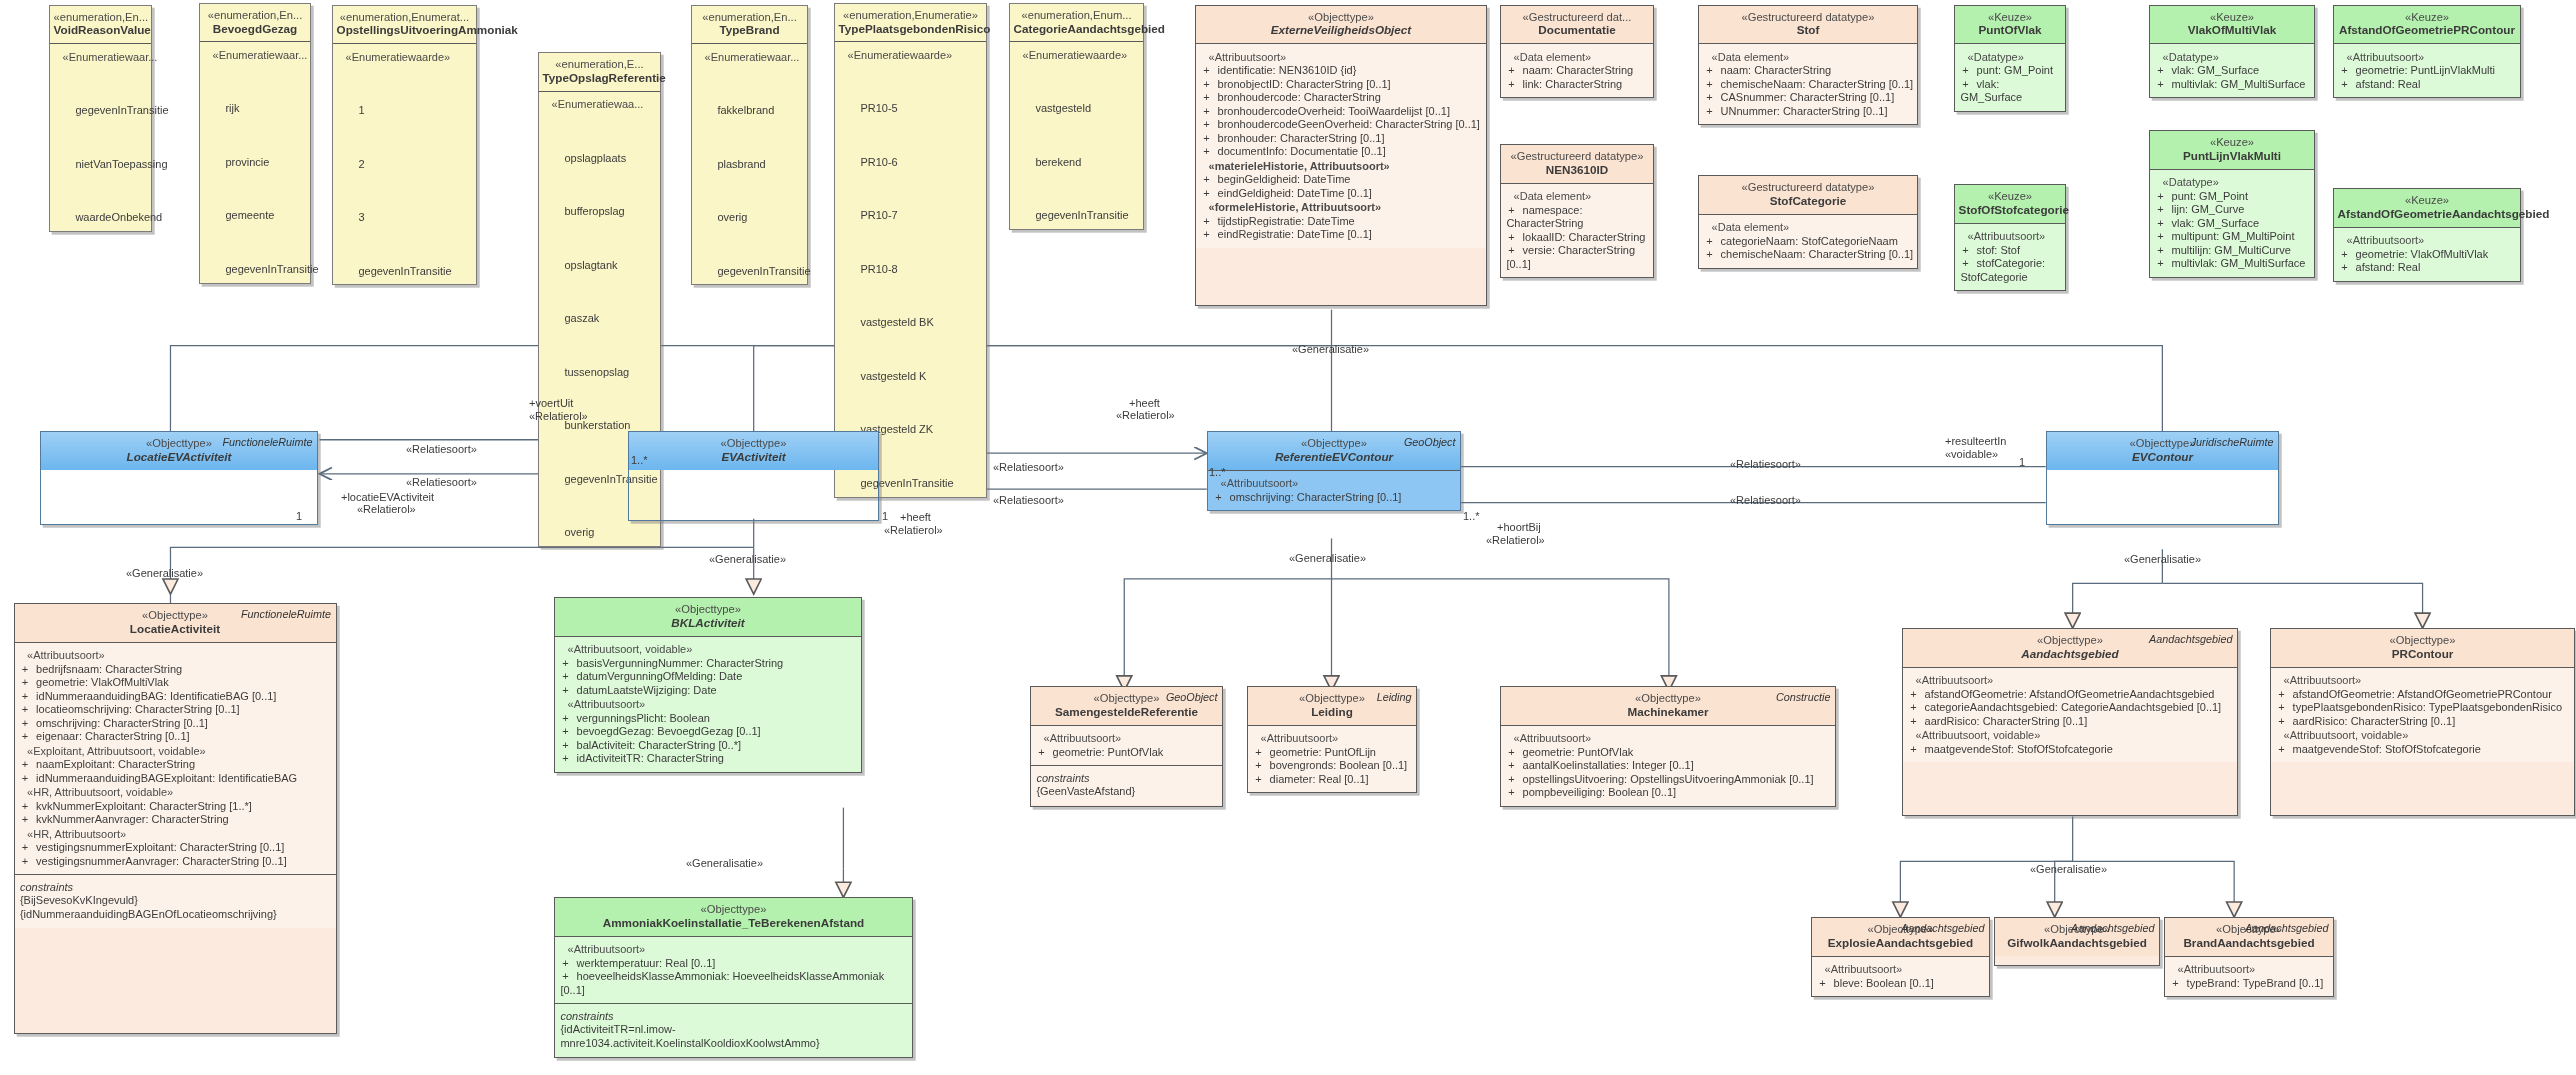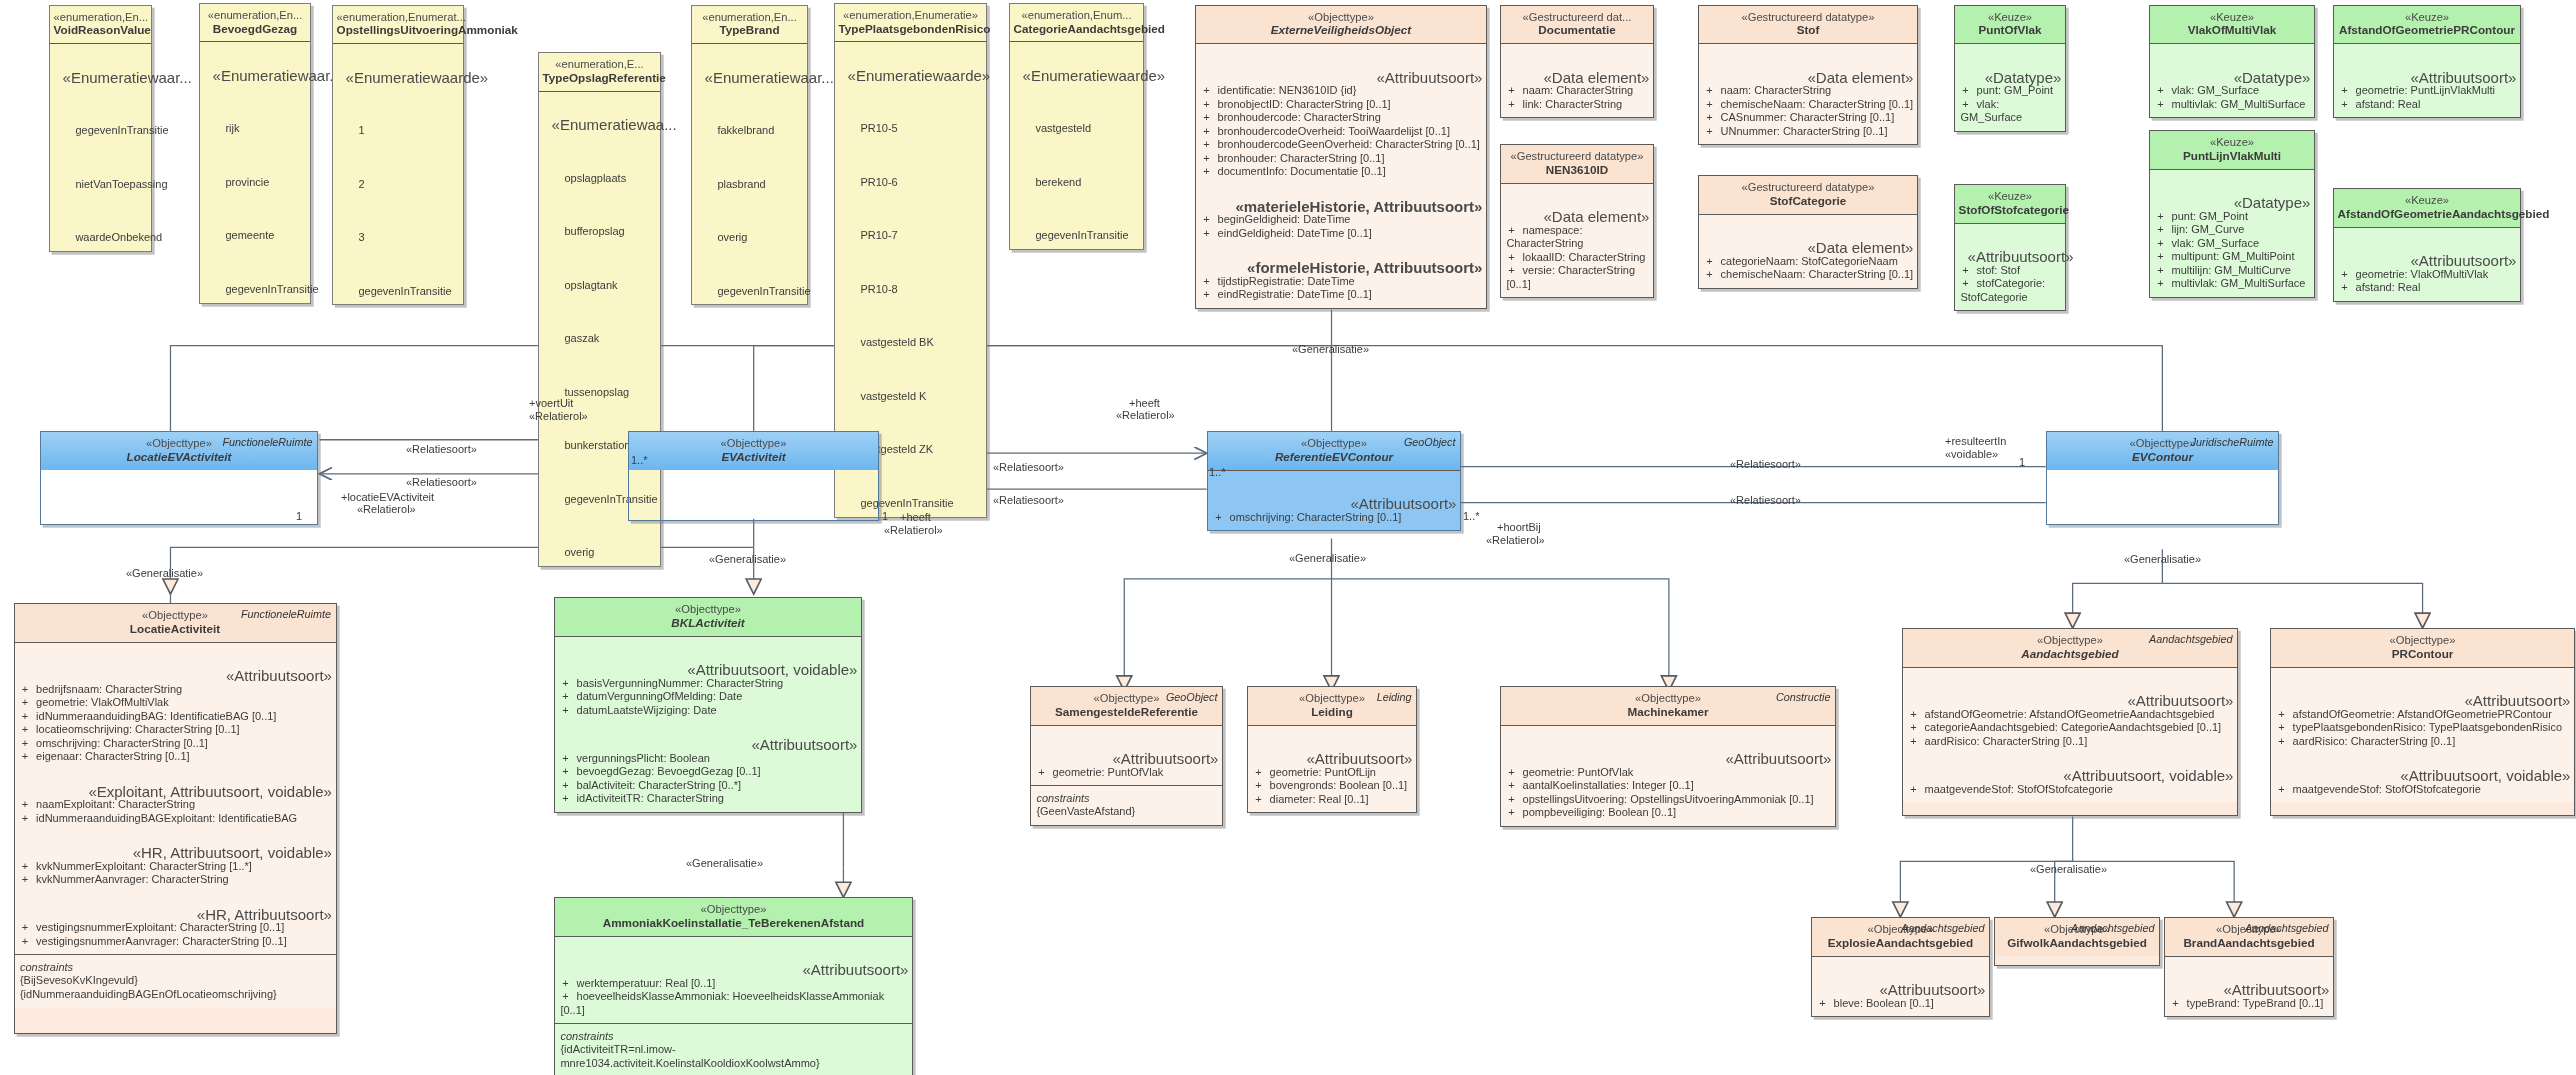--- a/index.html
+++ b/index.html
@@ -9,21 +9,21 @@
   svg.edges{position:absolute;left:0;top:0;width:2576px;height:1076px;pointer-events:none;}
 
   .cls{position:absolute;box-sizing:border-box;border:1.3px solid #5a5a5a;
        box-shadow:2.7px 2.7px 0 rgba(120,120,120,.45);}
   .hdr{padding:5.4px 3.6px 6.3px 3.6px;text-align:center;position:relative;}
   .hdr .stereo{font-size:11.2px;line-height:12.6px;display:block;color:#4a4a4a;}
   .hdr .nm{font-size:11.7px;line-height:13.5px;font-weight:bold;display:block;}
   .hdr .nm.ital{font-style:italic;}
   .corner{position:absolute;right:4.5px;top:3.6px;font-size:10.8px;font-style:italic;color:#333;}
   .sec{border-top:1.3px solid #5a5a5a;padding:5.4px 3.6px 6.3px 5.4px;}
-  .grp{font-size:15px;line-height:13.5px;padding-left:7.2px;color:#4a4a4a;margin-top:21px;text-align:right;}
+  .grp{font-size:11px;line-height:13.5px;padding-left:7.2px;color:#4a4a4a;margin-top:1px;}
   .attr{font-size:11px;line-height:13.5px;white-space:nowrap;}
   .attr .pm{display:inline-block;width:14.4px;padding-left:1.8px;}
   .attr .nw{white-space:normal;}
   .lit{font-size:11px;line-height:13.5px;padding-left:20px;margin-top:40px;}
   .cons-t{font-size:11px;font-style:italic;text-align:left;line-height:13.5px;}
   .cons{font-size:11px;line-height:13.5px;}
 
   
   .enum{background:#fbf6c8;border-color:#7c7c7c;}
   .enum .hdr{background:#fbf6c8;}
@@ -121,21 +121,21 @@
           <span class="nm">BevoegdGezag</span>
         </div>
         <div class="sec">
           <div class="grp">«Enumeratiewaar...</div>
           <div class="lit">rijk</div>
           <div class="lit">provincie</div>
           <div class="lit">gemeente</div>
           <div class="lit">gegevenInTransitie</div>
         </div>
       </div>
-      <div class="cls enum" style="left: 332px; top: 4.5px; width: 132px;">
+      <div class="cls enum" style="left: 332px; top: 4.5px; width: 145px;">
         <div class="hdr">
           <span class="stereo">«enumeration,Enumerat...</span>
           <span class="nm">OpstellingsUitvoeringAmmoniak</span>
         </div>
         <div class="sec">
           <div class="grp">«Enumeratiewaarde»</div>
           <div class="lit">1</div>
           <div class="lit">2</div>
           <div class="lit">3</div>
           <div class="lit">gegevenInTransitie</div>

